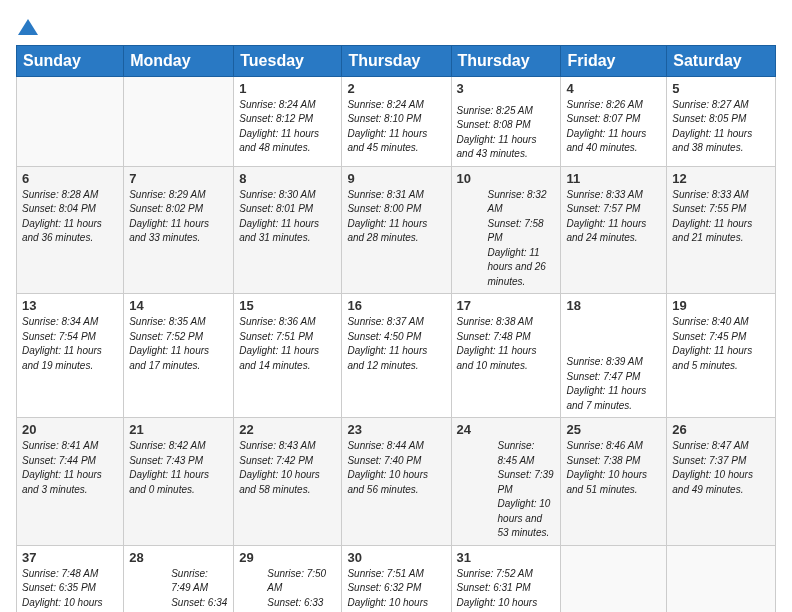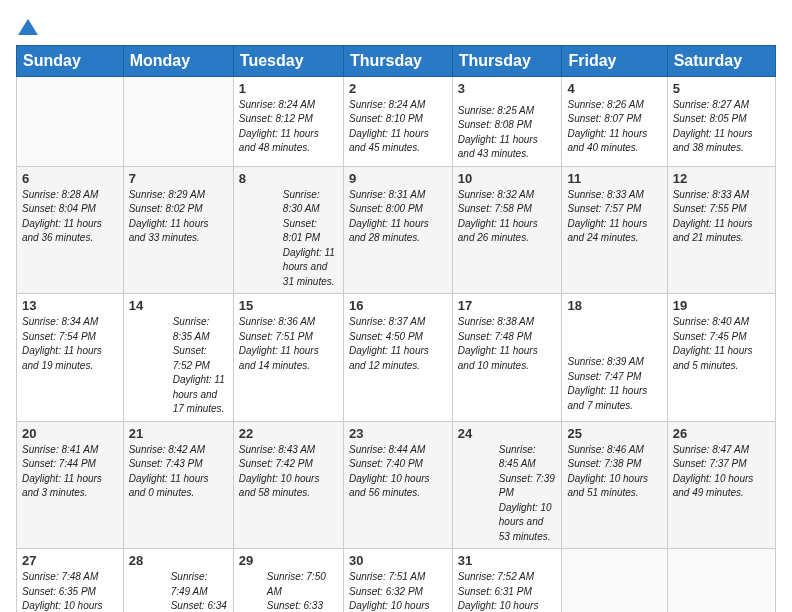--- a/index.html
+++ b/index.html
@@ -162,33 +162,33 @@
 Daylight: 11 hours and 36 minutes.</div>
           </td>
           <td>
             <span class="day-num">7</span>
             <div class="day-info" style="white-space: pre-line;">Sunrise: 8:29 AM
 Sunset: 8:02 PM
 Daylight: 11 hours and 33 minutes.</div>
           </td>
           <td>
             <span class="day-num">8</span>
-            <div class="day-info" style="white-space: pre-line; margin-left: 44px;">Sunrise: 8:30 AM
+            <div class="day-info" style="white-space: pre-line;">Sunrise: 8:30 AM
 Sunset: 8:01 PM
 Daylight: 11 hours and 31 minutes.</div>
           </td>
           <td>
             <span class="day-num">9</span>
             <div class="day-info" style="white-space: pre-line;">Sunrise: 8:31 AM
 Sunset: 8:00 PM
 Daylight: 11 hours and 28 minutes.</div>
           </td>
           <td>
             <span class="day-num">10</span>
-            <div class="day-info" style="white-space: pre-line;">Sunrise: 8:32 AM
+            <div class="day-info" style="white-space: pre-line; margin-left: 31px;">Sunrise: 8:32 AM
 Sunset: 7:58 PM
 Daylight: 11 hours and 26 minutes.</div>
           </td>
           <td>
             <span class="day-num">11</span>
             <div class="day-info" style="white-space: pre-line;">Sunrise: 8:33 AM
 Sunset: 7:57 PM
 Daylight: 11 hours and 24 minutes.</div>
           </td>
           <td>
@@ -200,21 +200,21 @@
         </tr>
         <tr>
           <td>
             <span class="day-num">13</span>
             <div class="day-info" style="white-space: pre-line;">Sunrise: 8:34 AM
 Sunset: 7:54 PM
 Daylight: 11 hours and 19 minutes.</div>
           </td>
           <td>
             <span class="day-num">14</span>
-            <div class="day-info" style="white-space: pre-line; margin-left: 44px;">Sunrise: 8:35 AM
+            <div class="day-info" style="white-space: pre-line;">Sunrise: 8:35 AM
 Sunset: 7:52 PM
 Daylight: 11 hours and 17 minutes.</div>
           </td>
           <td>
             <span class="day-num">15</span>
             <div class="day-info" style="white-space: pre-line;">Sunrise: 8:36 AM
 Sunset: 7:51 PM
 Daylight: 11 hours and 14 minutes.</div>
           </td>
           <td>
@@ -281,21 +281,21 @@
           </td>
           <td>
             <span class="day-num">26</span>
             <div class="day-info" style="white-space: pre-line;">Sunrise: 8:47 AM
 Sunset: 7:37 PM
 Daylight: 10 hours and 49 minutes.</div>
           </td>
         </tr>
         <tr>
           <td>
-            <span class="day-num">27</span>
+            <span class="day-num">37</span>
             <div class="day-info" style="white-space: pre-line;">Sunrise: 7:48 AM
 Sunset: 6:35 PM
 Daylight: 10 hours and 47 minutes.</div>
           </td>
           <td>
             <span class="day-num">28</span>
             <div class="day-info" style="white-space: pre-line; margin-left: 42px;">Sunrise: 7:49 AM
 Sunset: 6:34 PM
 Daylight: 10 hours and 45 minutes.</div>
           </td>

